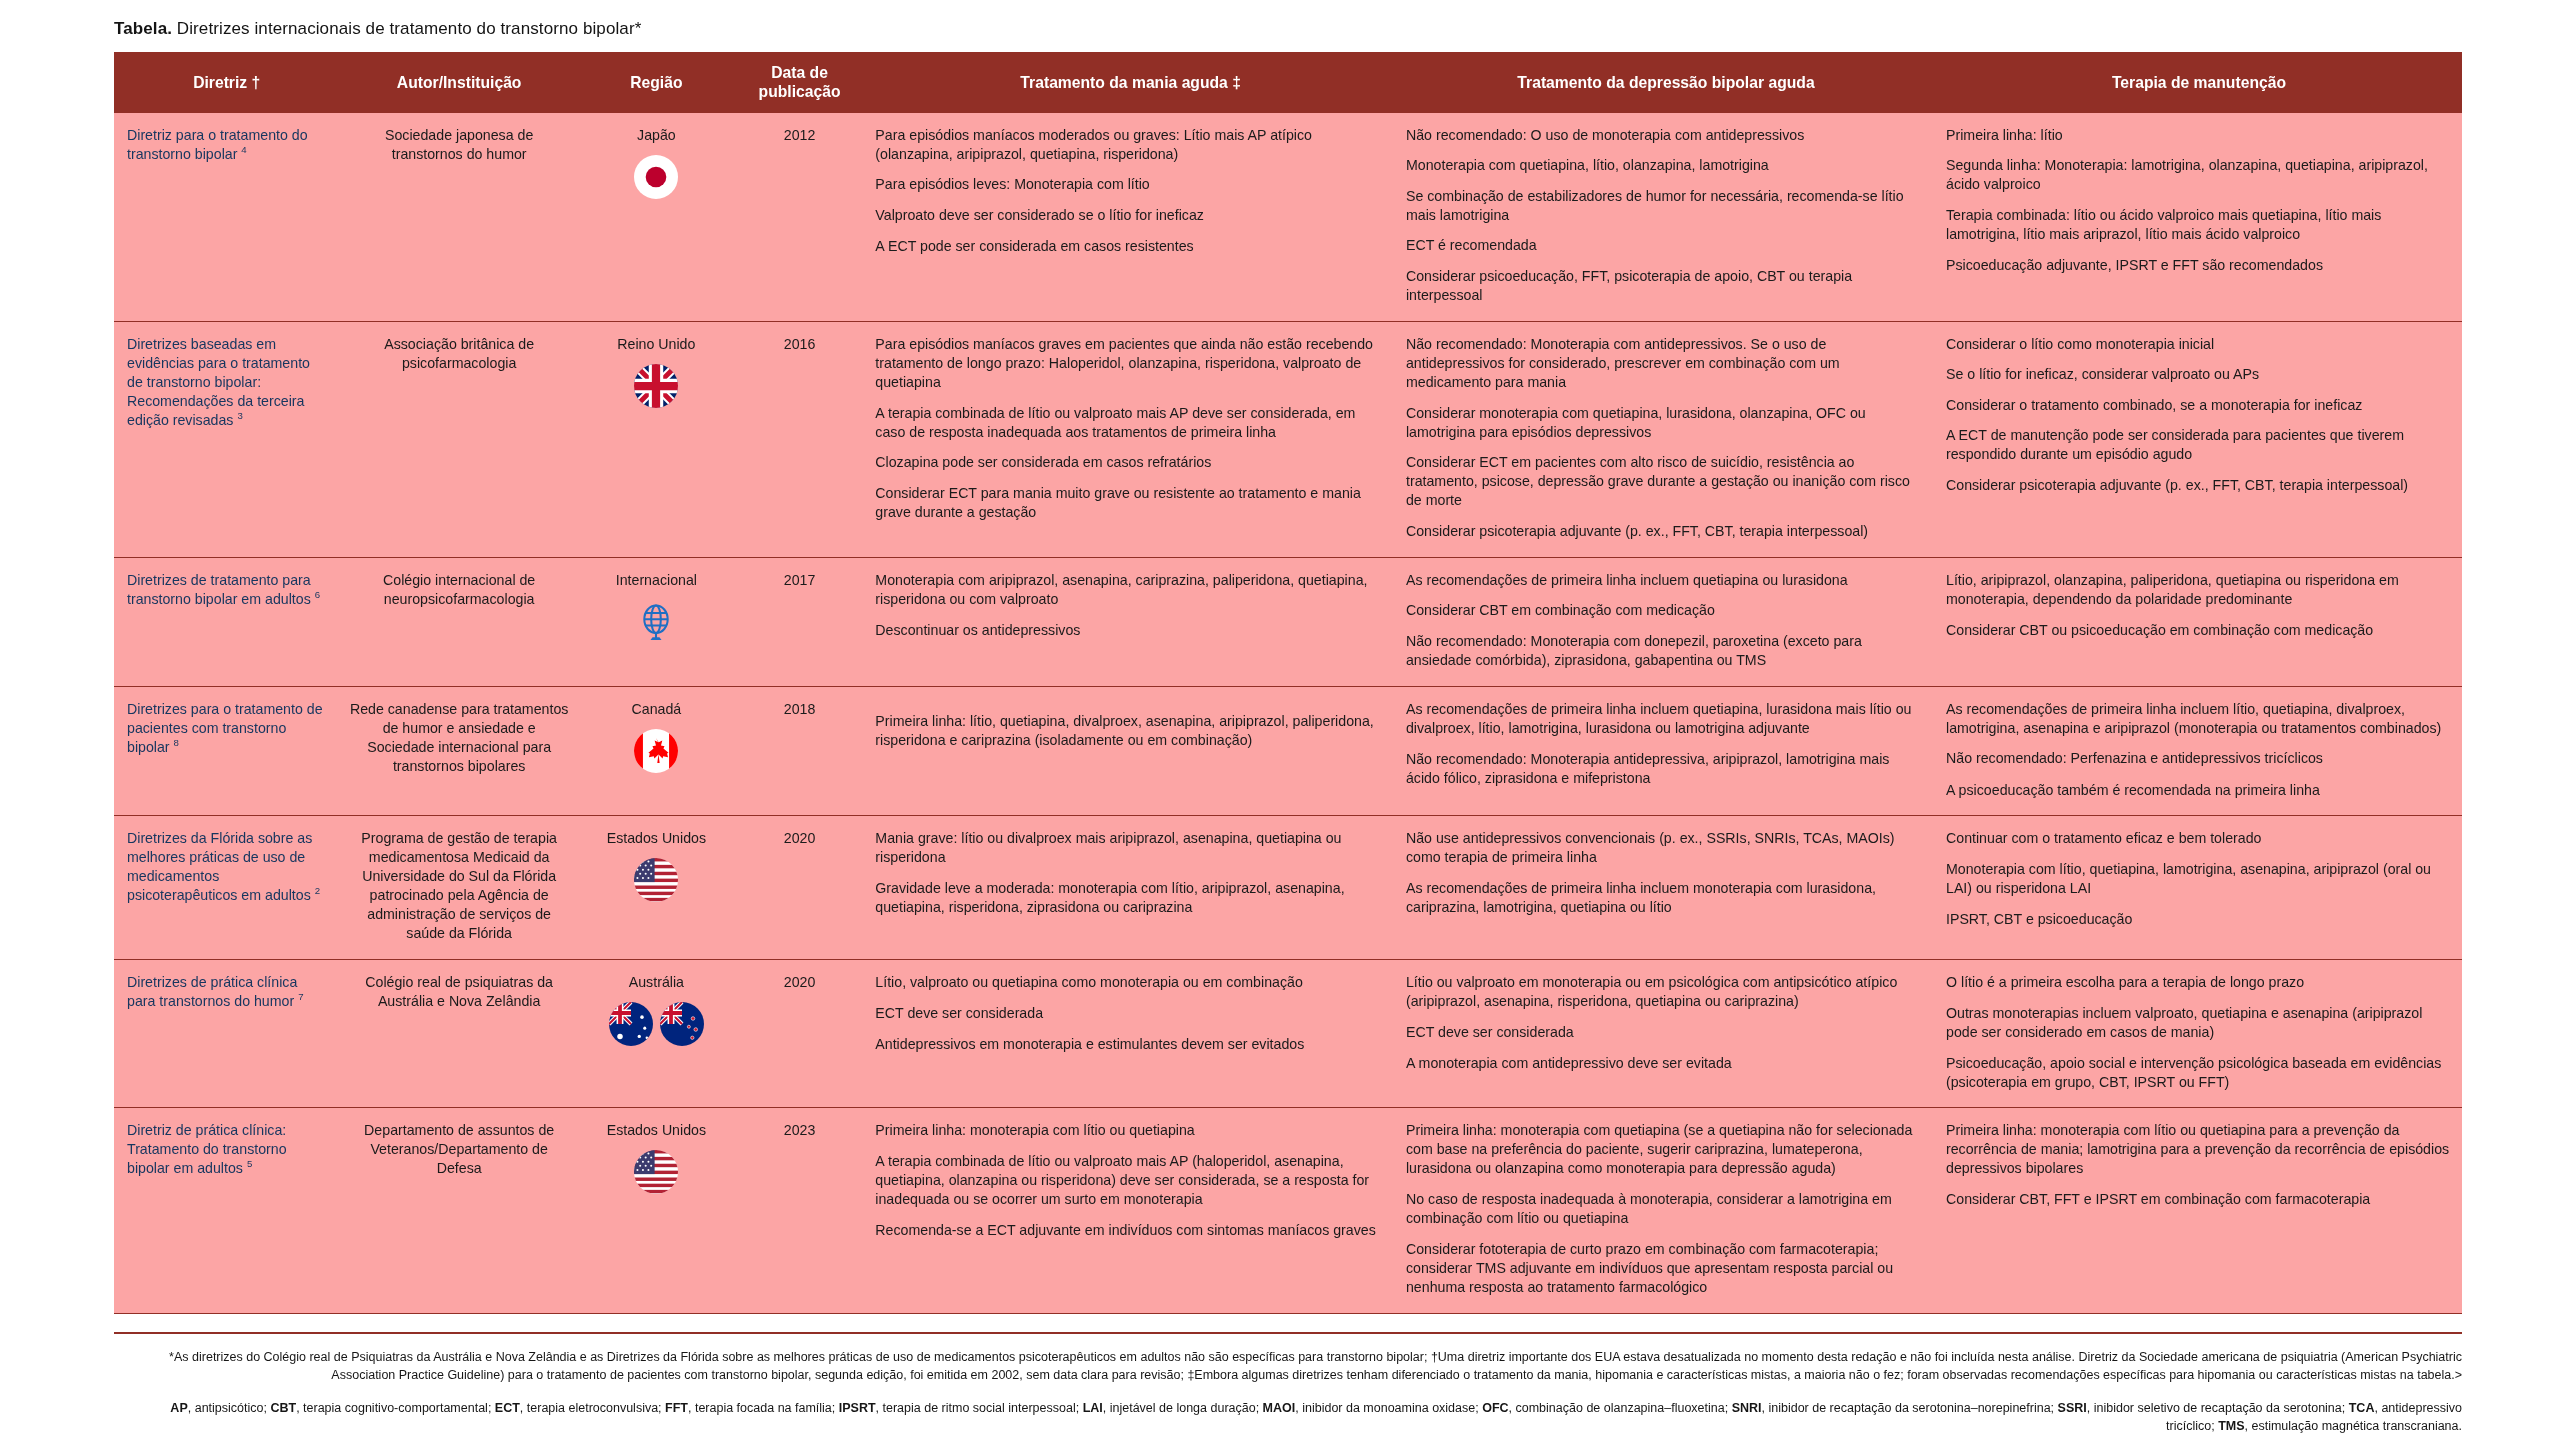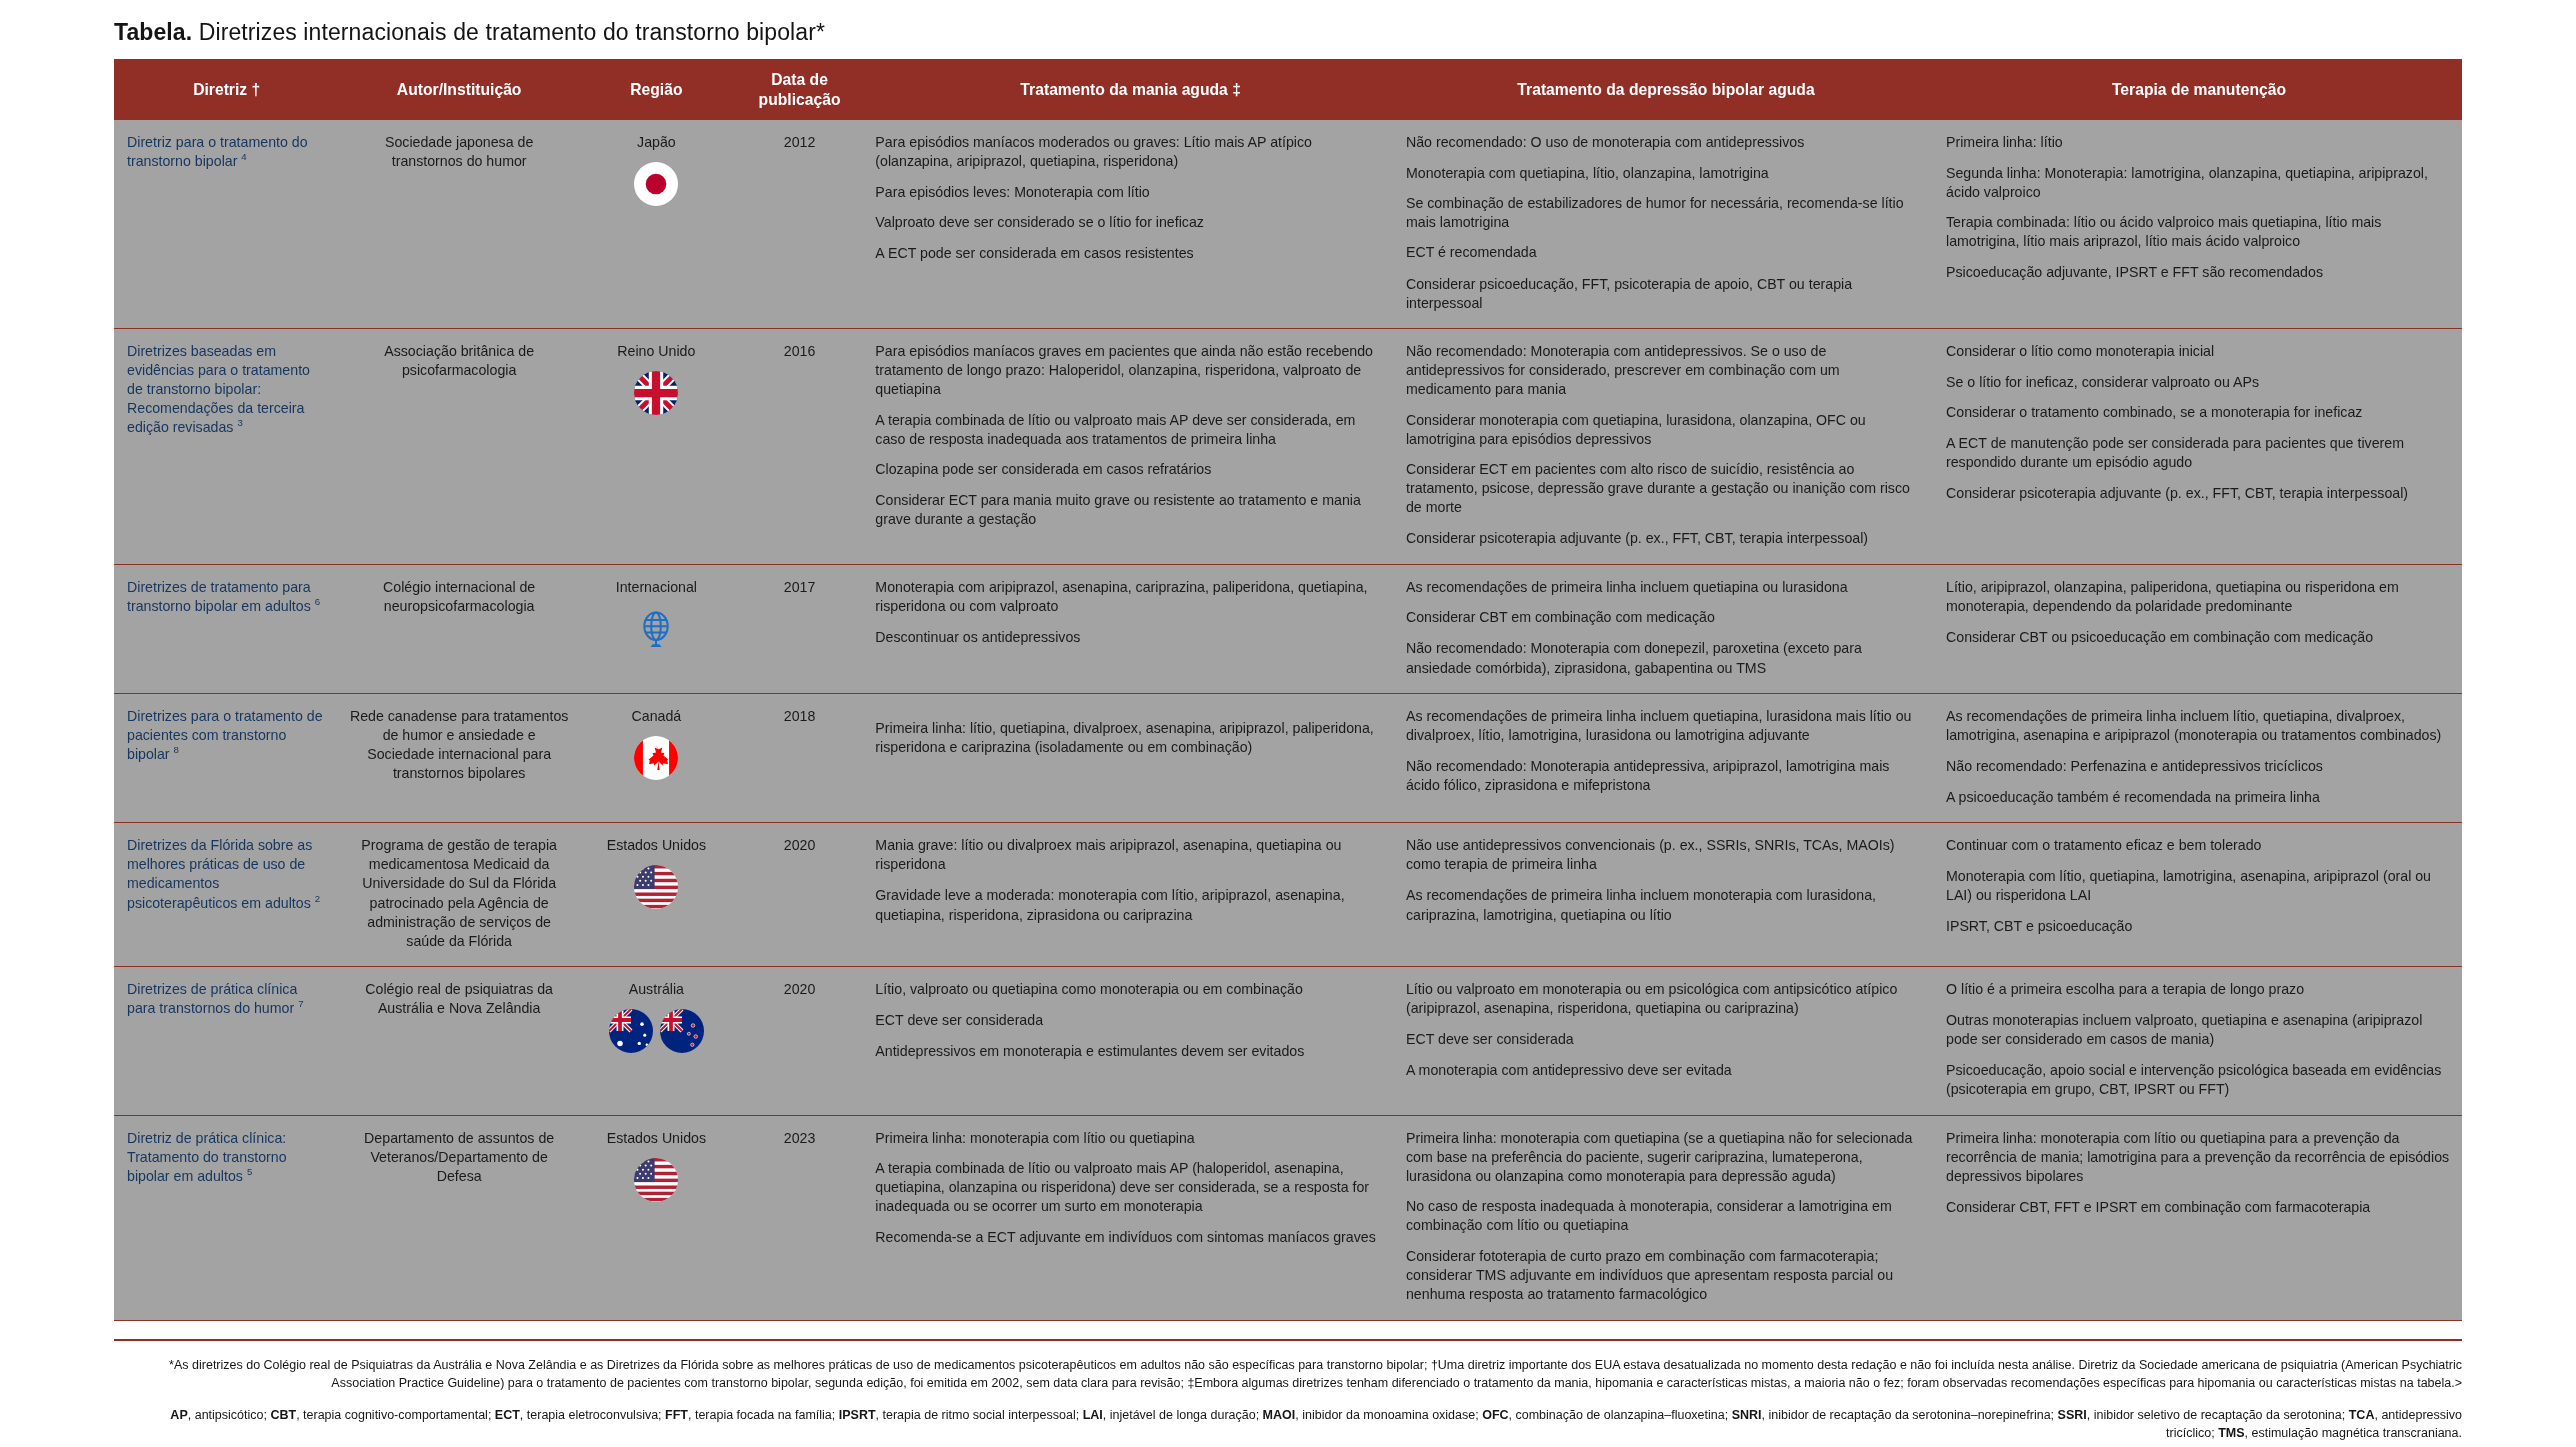--- a/index.html
+++ b/index.html
@@ -14,21 +14,21 @@
     width: 2576px;
     min-height: 1448px;
     padding: 0;
     background: #ffffff;
     position: relative;
   }
 
   
   .table-title {
     margin: 18.5px 0 13px 114px;
-    font-size: 23px;
+    font-size: 17px;
     line-height: 1.2;
     letter-spacing: 0.1px;
     color: #141414;
   }
   .table-title .lbl { font-weight: 700; }
   .table-title .desc { font-weight: 400; }
 
   
   .tbl-wrap {
     margin: 0 114px 0 114px;
@@ -51,21 +51,21 @@
     border: none;
   }
   thead tr { height: 58px; }
 
   tbody td {
     vertical-align: top;
     padding: 13px 10px 15.7px 10px;
     font-size: 14.2px;
     line-height: 1.34;
     border-bottom: 1.4px solid #912f26;
-    background: #a3a3a3;
+    background: #fca5a5;
   }
   tbody tr:last-child td { border-bottom: 1.4px solid #912f26; }
 
   
   col.c-guideline { width: 9.6%; }
   col.c-author    { width: 10.2%; }
   col.c-region    { width: 6.6%; }
   col.c-date      { width: 5.6%; }
   col.c-mania     { width: 22.6%; }
   col.c-depress   { width: 23.0%; }

